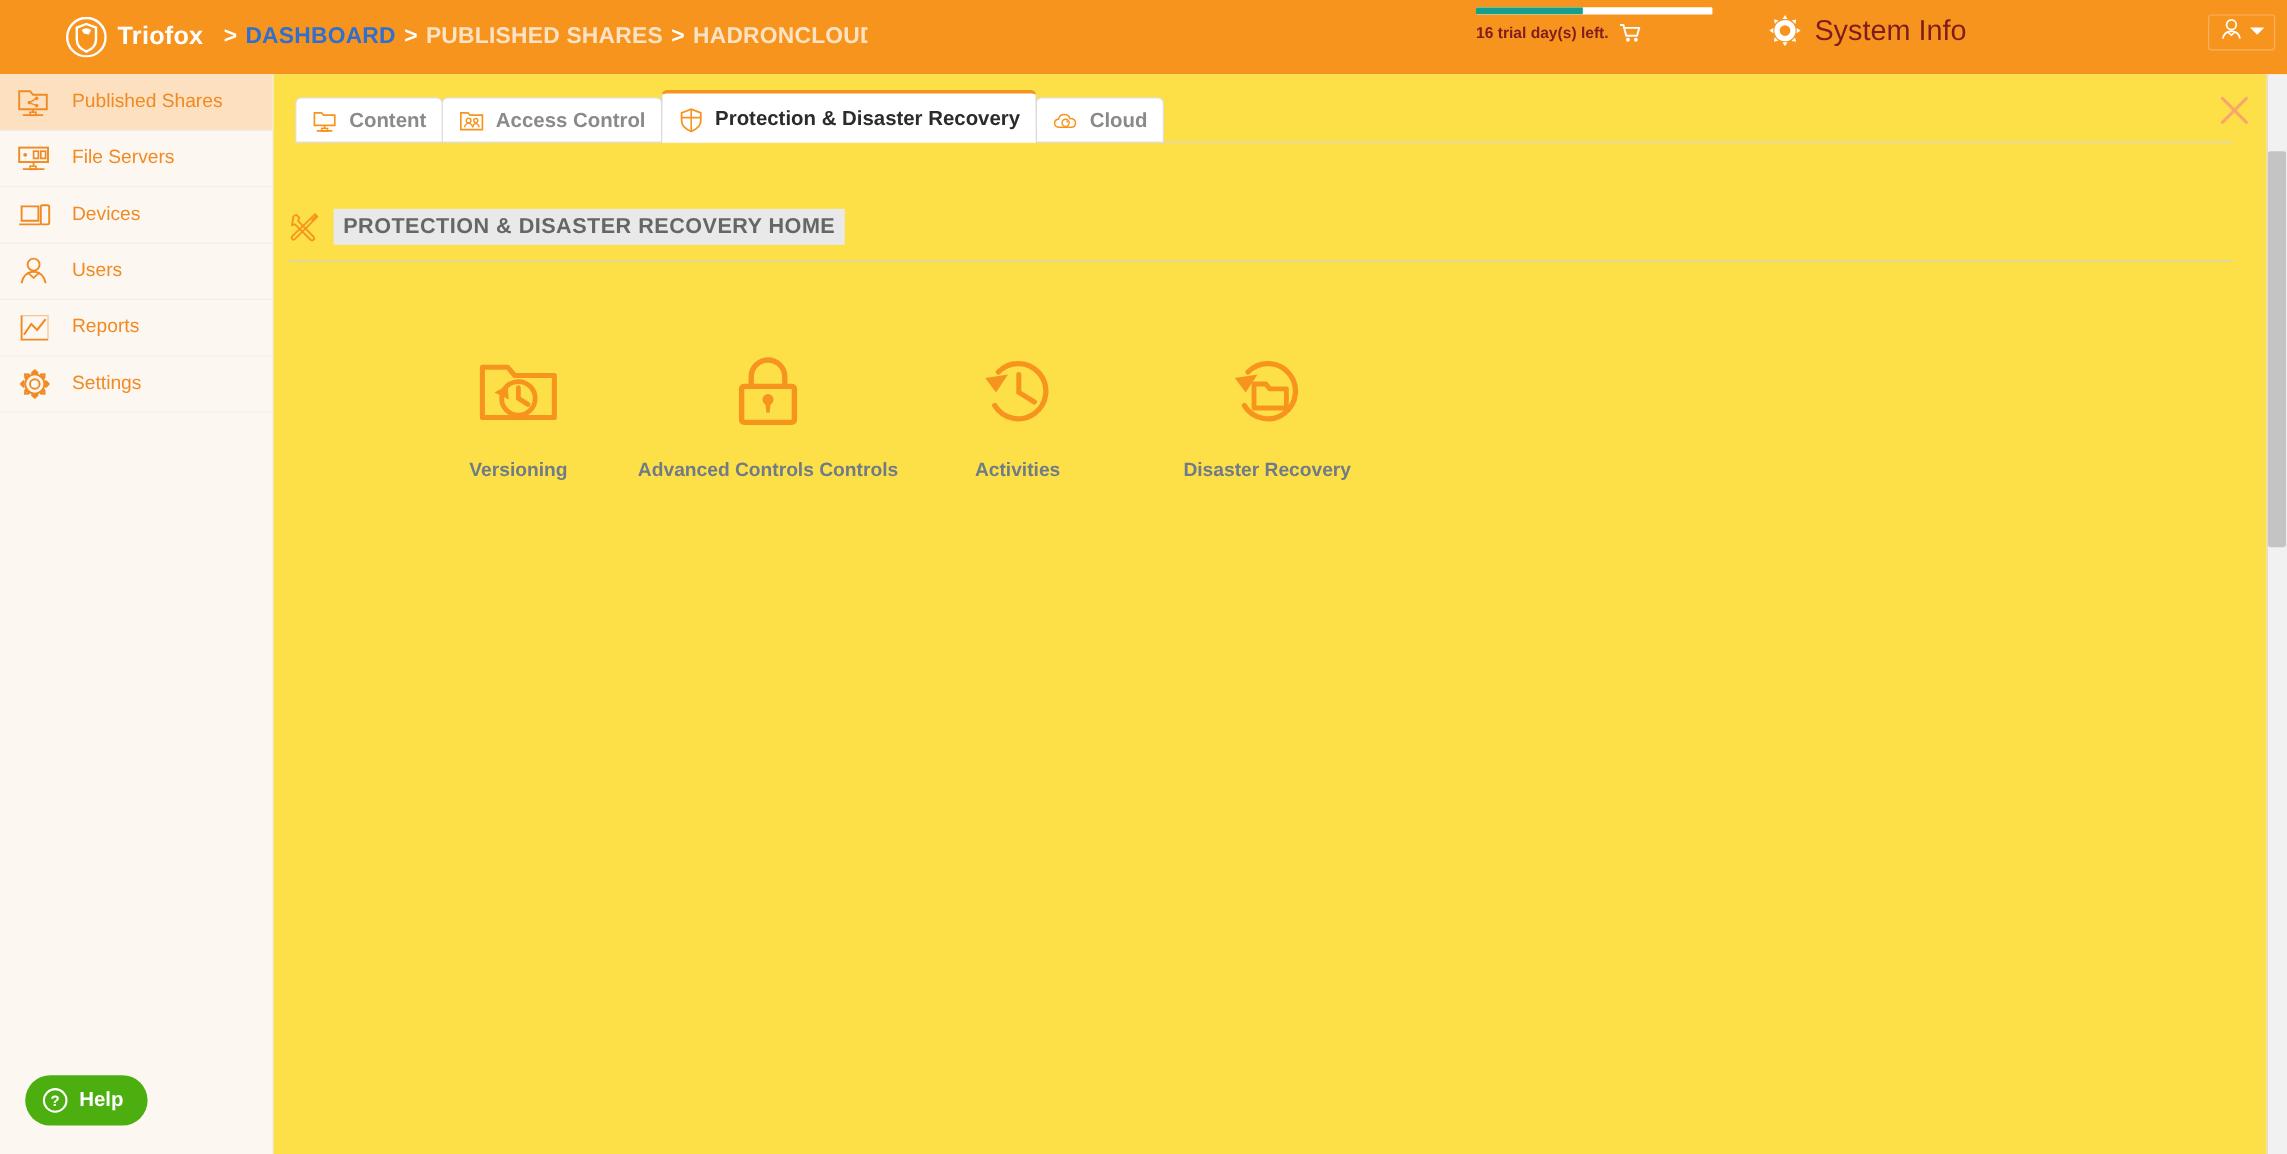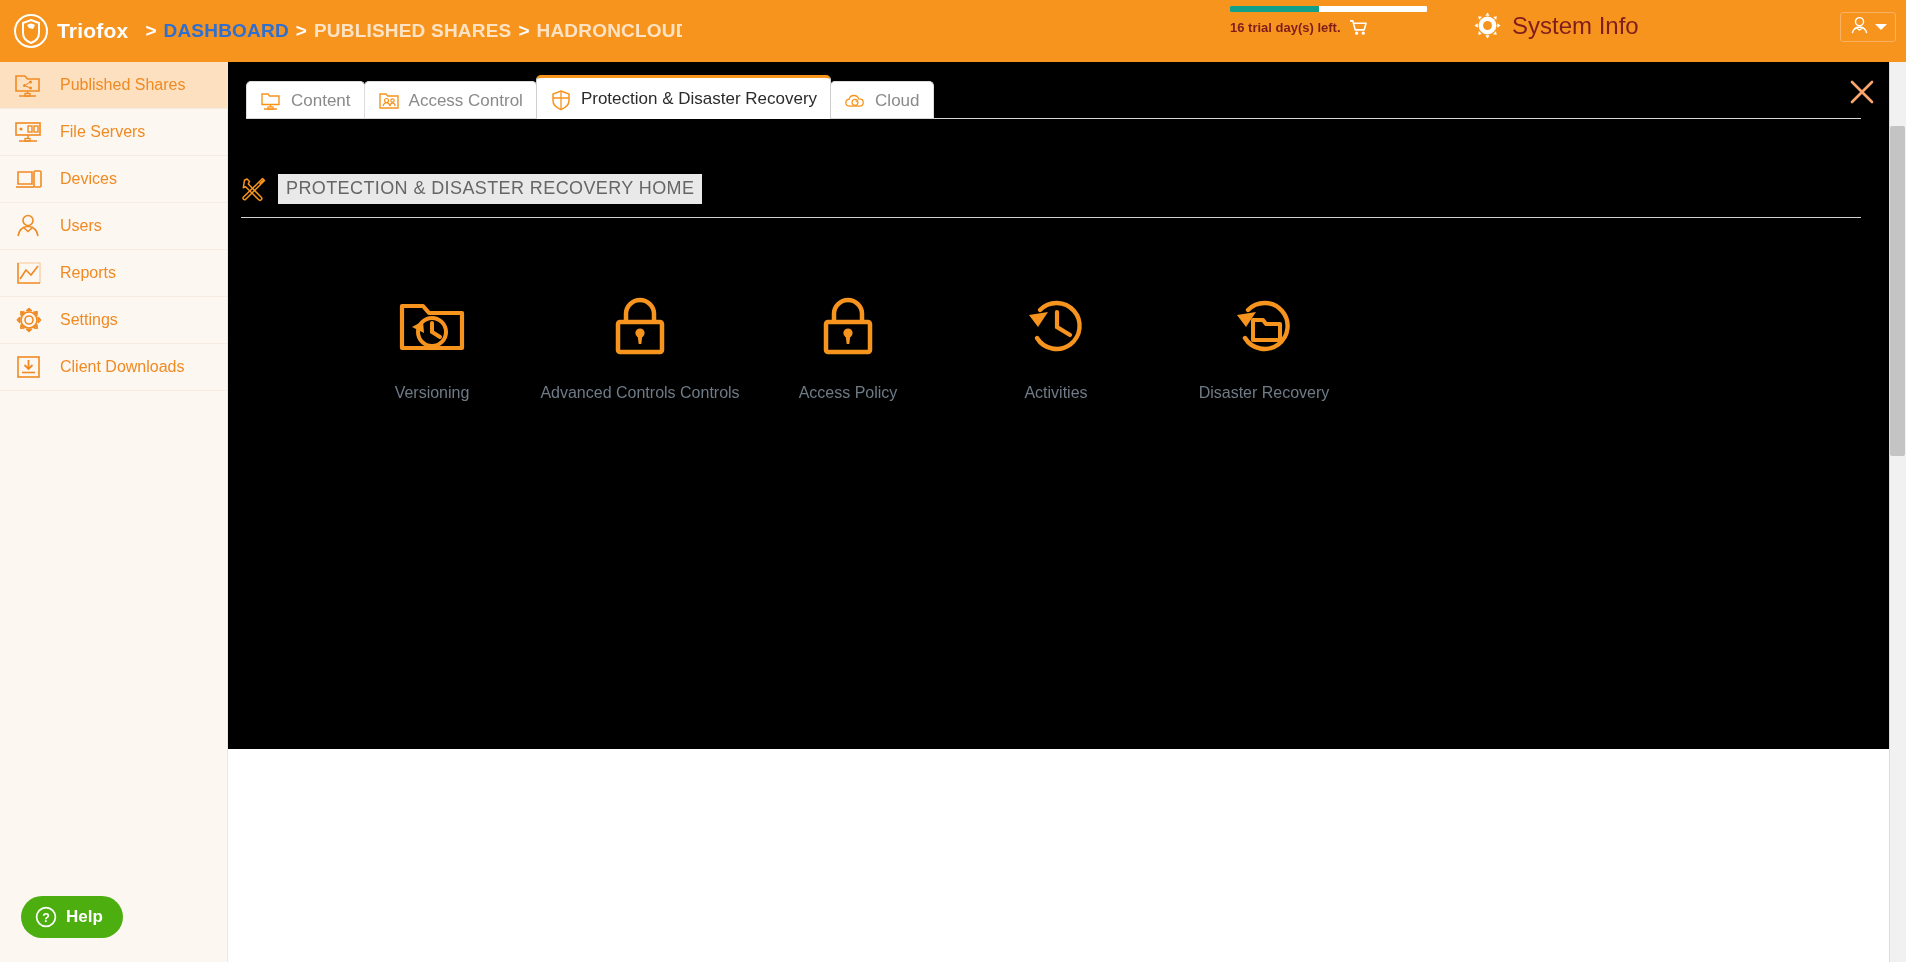--- a/index.html
+++ b/index.html
@@ -81,21 +81,21 @@
     height: 42px; padding: 0 20px 0 14px;
     background: #4caf0f; border-radius: 21px;
     display: flex; align-items: center; gap: 9px; cursor: pointer;
   }
   #help-btn .q { width: 22px; height: 22px; }
   #help-btn .lbl { color: #ffffff; font-size: 17px; font-weight: bold; }
 
   
   #content {
     position: absolute; left: 228px; top: 62px;
-    width: 1661px; height: 687px; background: #000000;
+    width: 1661px; height: 900px; background: #fde047; font-weight: bold;
   }
   #close-x {
     position: absolute; right: 13px; top: 16px;
     width: 28px; height: 28px; cursor: pointer;
   }
 
   
   #tabs {
     position: absolute; left: 18px; top: 13px;
     display: flex; align-items: flex-end; height: 44px;
@@ -160,21 +160,21 @@
   }
   #scroll-thumb {
     position: absolute; right: 1px; top: 64px;
     width: 15px; height: 330px; background: #c4c4c4; border-radius: 2px;
     cursor: pointer;
   }
 </style>
 </head>
 <body>
 
-<div id="topbar" style="background: rgb(247, 148, 30);">
+<div id="topbar" style="background: rgb(247, 148, 30); padding-left: 41px;">
 
   <div id="brand">
     <span class="logo">
       <svg viewBox="0 0 34 34" width="34" height="34">
         <circle cx="17" cy="17" r="16" fill="none" stroke="#ffffff" stroke-width="2"></circle>
         <path d="M17 6 L25 9 L25 19 Q25 26 17 29 Q9 26 9 19 L9 9 Z" fill="none" stroke="#ffffff" stroke-width="2"></path>
         <path d="M13 11 Q17 8 21 11 L19 15 L15 14 Z" fill="#ffffff"></path>
       </svg>
     </span>
     <span class="brand-name">Triofox</span>
@@ -318,30 +318,20 @@
           <path d="M23.2 5.8 l-.3 3.3 -3-3 Z"></path>
             <path d="M6.8 22.2 l.3-3.3 3 3 Z"></path>
           <circle cx="15" cy="14" r="8"></circle>
             <circle cx="15" cy="14" r="4"></circle>
         </g>
       </svg>
     </span>
     <span class="txt">Settings</span>
   </div>
 
-  <div class="nav-item">
-    <span class="ico">
-      <svg viewBox="0 0 30 28" width="30" height="28">
-        <rect x="4" y="4" width="21" height="20" fill="none" stroke="#f08a22" stroke-width="1.6"></rect>
-        <path d="M14.5 7 V15 M10.5 12 L14.5 16 L18.5 12" fill="none" stroke="#f08a22" stroke-width="1.8"></path>
-        <path d="M8 19.5 H21" stroke="#f08a22" stroke-width="1.6"></path>
-      </svg>
-    </span>
-    <span class="txt">Client Downloads</span>
-  </div>
 
   <div id="help-btn" style="background: rgb(76, 175, 15);">
     <span class="q">
       <svg viewBox="0 0 22 22" width="22" height="22">
         <circle cx="11" cy="11" r="9.4" fill="none" stroke="#ffffff" stroke-width="1.7"></circle>
         <text x="11" y="15.6" text-anchor="middle" font-family="Liberation Sans, sans-serif" font-size="12.5" font-weight="bold" fill="#ffffff">?</text>
       </svg>
     </span>
     <span class="lbl">Help</span>
   </div>
@@ -434,31 +424,20 @@
         <svg viewBox="0 0 72 72" width="72" height="72">
           <path d="M22 32 V24 A14 14 0 0 1 50 24 V32" fill="none" stroke="#f7941e" stroke-width="4.5"></path>
           <rect x="14" y="32" width="44" height="30" rx="2" fill="none" stroke="#f7941e" stroke-width="4.5"></rect>
           <circle cx="36" cy="43" r="4.6" fill="#f7941e"></circle>
           <path d="M33.6 45 H38.4 L37.3 54 H34.7 Z" fill="#f7941e"></path>
         </svg>
       </span>
       <span class="tile-lbl">Advanced Controls Controls</span>
     </div>
 
-    <div class="tile">
-      <span class="tile-ico">
-        <svg viewBox="0 0 72 72" width="72" height="72">
-          <path d="M22 32 V24 A14 14 0 0 1 50 24 V32" fill="none" stroke="#f7941e" stroke-width="4.5"></path>
-          <rect x="14" y="32" width="44" height="30" rx="2" fill="none" stroke="#f7941e" stroke-width="4.5"></rect>
-          <circle cx="36" cy="43" r="4.6" fill="#f7941e"></circle>
-          <path d="M33.6 45 H38.4 L37.3 54 H34.7 Z" fill="#f7941e"></path>
-        </svg>
-      </span>
-      <span class="tile-lbl">Access Policy</span>
-    </div>
 
     <div class="tile">
       <span class="tile-ico">
         <svg viewBox="0 0 72 72" width="72" height="72">
           <path d="M20 20 A23 23 0 1 1 17 48" fill="none" stroke="#f7941e" stroke-width="4.4" stroke-linecap="round"></path>
           <path d="M9 25 L28 22 L18 37 Z" fill="#f7941e"></path>
           <path d="M37 22 V37 L50 45" fill="none" stroke="#f7941e" stroke-width="4.2" stroke-linecap="round"></path>
         </svg>
       </span>
       <span class="tile-lbl">Activities</span>

